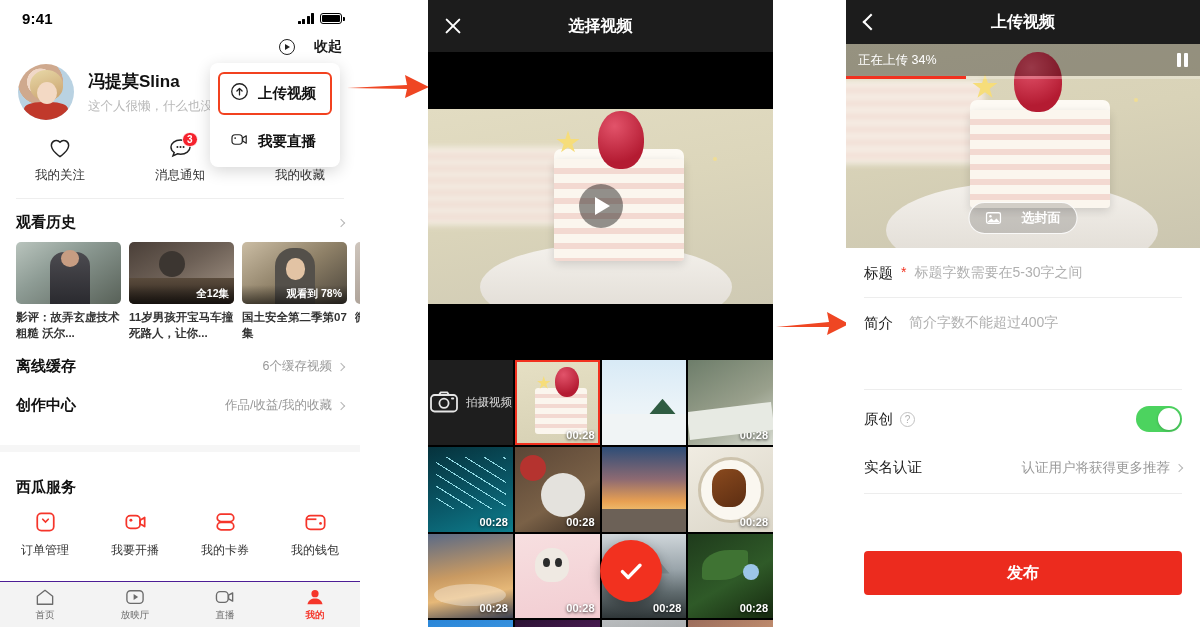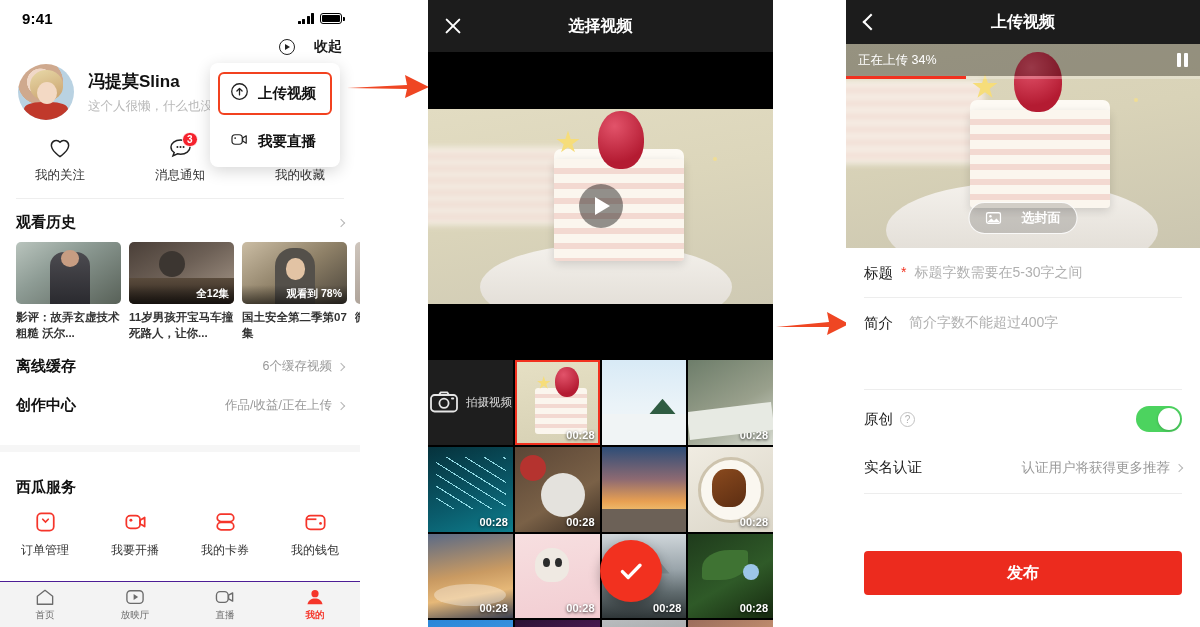--- a/index.html
+++ b/index.html
@@ -367,21 +367,21 @@
       <span class="row-title">离线缓存</span>
       <span class="row-meta">
         <span>6个缓存视频</span>
         <i class="chev"></i>
       </span>
     </div>
 
     <div class="row-line" style="padding-top:4px;padding-bottom:18px">
       <span class="row-title">创作中心</span>
       <span class="row-meta">
-        <span>作品/收益/正在上传</span>
+        <span>作品/收益/我的收藏</span>
         <i class="chev"></i>
       </span>
     </div>
 
     <div class="thick-div"></div>
 
     <div class="svc-title">西瓜服务</div>
     <div class="svc-grid">
       <div class="svc">
         <span class="svc-ico">

